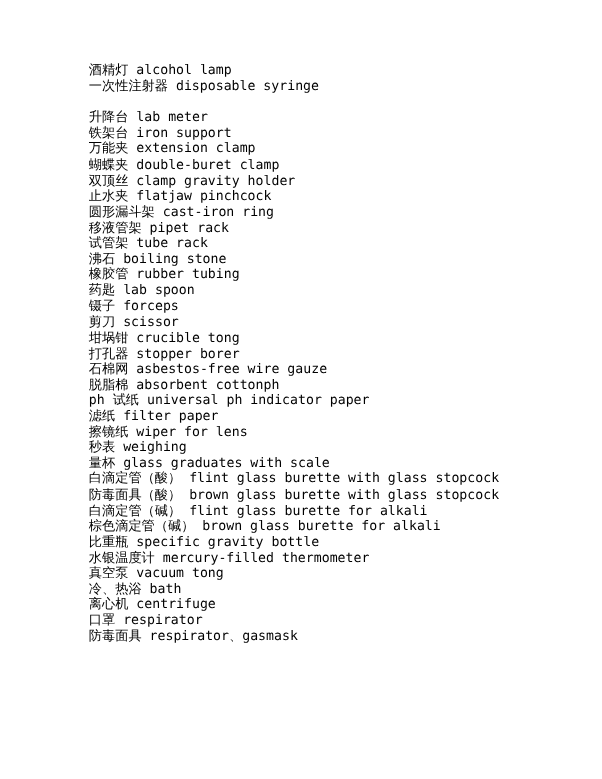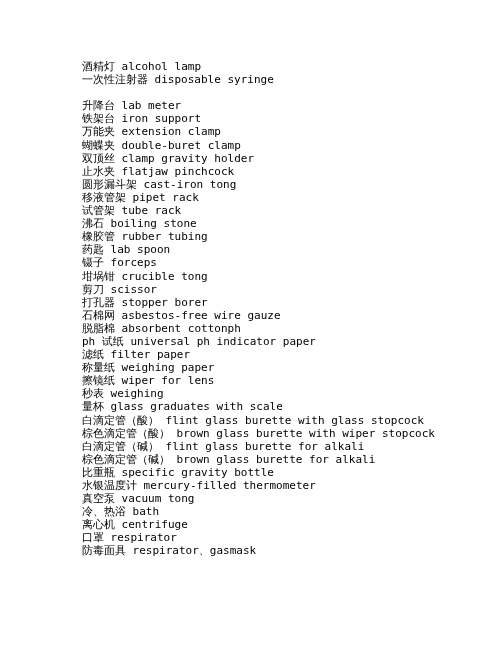--- a/index.html
+++ b/index.html
@@ -16,21 +16,21 @@
   #document-page {
     width: 502px;
     height: 649px;
     background: #ffffff;
     box-sizing: border-box;
     padding-top: 52px;
     padding-left: 74px;
     padding-right: 8px;
   }
   .glossary-list {
-    margin: 8px;
+    margin: 0;
     padding: 0;
     list-style: none;
   }
   .glossary-line {
     font-family: "DejaVu Sans Mono", "Liberation Mono", monospace;
     font-size: 11px;
     line-height: 13.1px;
     color: #000000;
     white-space: pre;
     letter-spacing: 0px;
@@ -47,40 +47,39 @@
   <div class="glossary-list" id="glossary-list">
       <div class="glossary-line">酒精灯 alcohol lamp</div>
       <div class="glossary-line">一次性注射器 disposable syringe</div>
       <div class="glossary-line blank"></div>
       <div class="glossary-line">升降台 lab meter</div>
       <div class="glossary-line">铁架台 iron support</div>
       <div class="glossary-line">万能夹 extension clamp</div>
       <div class="glossary-line">蝴蝶夹 double-buret clamp</div>
       <div class="glossary-line">双顶丝 clamp gravity holder</div>
       <div class="glossary-line">止水夹 flatjaw pinchcock</div>
-      <div class="glossary-line">圆形漏斗架 cast-iron tong</div>
+      <div class="glossary-line">圆形漏斗架 cast-iron ring</div>
       <div class="glossary-line">移液管架 pipet rack</div>
       <div class="glossary-line">试管架 tube rack</div>
       <div class="glossary-line">沸石 boiling stone</div>
       <div class="glossary-line">橡胶管 rubber tubing</div>
       <div class="glossary-line">药匙 lab spoon</div>
       <div class="glossary-line">镊子 forceps</div>
+      <div class="glossary-line">剪刀 scissor</div>
       <div class="glossary-line">坩埚钳 crucible tong</div>
-      <div class="glossary-line">剪刀 scissor</div>
       <div class="glossary-line">打孔器 stopper borer</div>
       <div class="glossary-line">石棉网 asbestos-free wire gauze</div>
       <div class="glossary-line">脱脂棉 absorbent cottonph</div>
       <div class="glossary-line">ph 试纸 universal ph indicator paper</div>
       <div class="glossary-line">滤纸 filter paper</div>
-      <div class="glossary-line">称量纸 weighing paper</div>
       <div class="glossary-line">擦镜纸 wiper for lens</div>
       <div class="glossary-line">秒表 weighing</div>
       <div class="glossary-line">量杯 glass graduates with scale</div>
       <div class="glossary-line">白滴定管（酸） flint glass burette with glass stopcock</div>
-      <div class="glossary-line">棕色滴定管（酸） brown glass burette with wiper stopcock</div>
+      <div class="glossary-line">防毒面具（酸） brown glass burette with glass stopcock</div>
       <div class="glossary-line">白滴定管（碱） flint glass burette for alkali</div>
       <div class="glossary-line">棕色滴定管（碱） brown glass burette for alkali</div>
       <div class="glossary-line">比重瓶 specific gravity bottle</div>
       <div class="glossary-line">水银温度计 mercury-filled thermometer</div>
       <div class="glossary-line">真空泵 vacuum tong</div>
       <div class="glossary-line">冷、热浴 bath</div>
       <div class="glossary-line">离心机 centrifuge</div>
       <div class="glossary-line">口罩 respirator</div>
       <div class="glossary-line">防毒面具 respirator、gasmask</div>
     </div>

